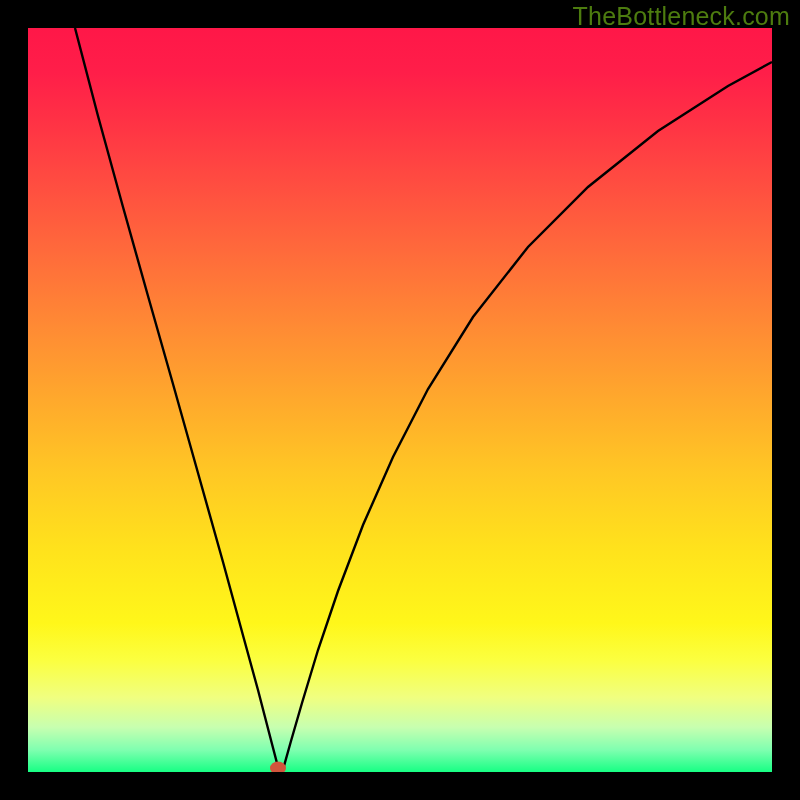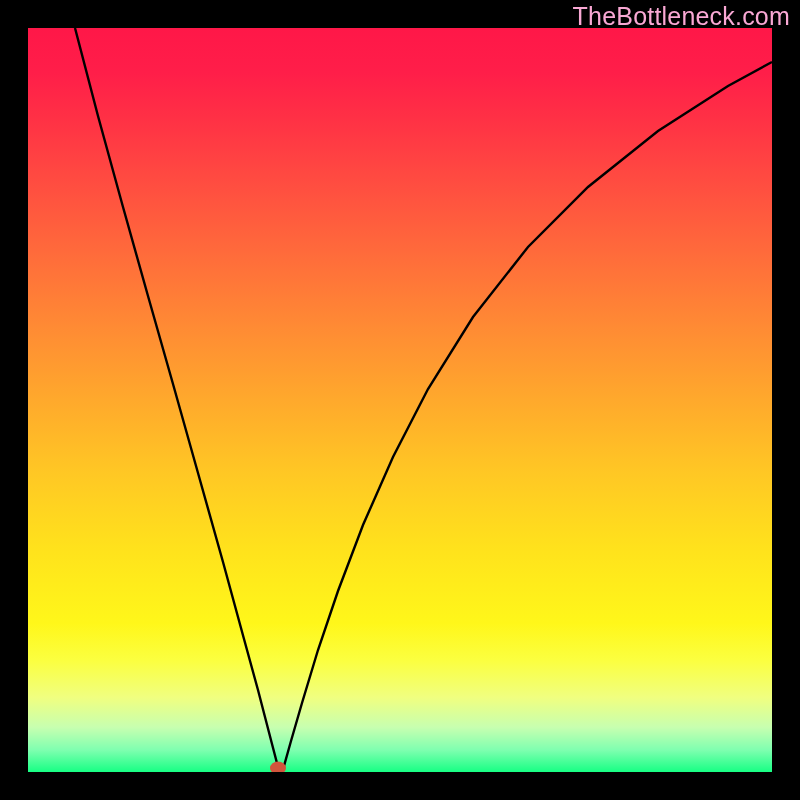--- a/index.html
+++ b/index.html
@@ -9,21 +9,21 @@
     width: 800px;
     height: 800px;
     background: #000;
   }
   .watermark {
     position: absolute;
     top: 2px;
     right: 10px;
     font-family: Arial, Helvetica, sans-serif;
     font-size: 25px;
-    color: #f9a8d4;
+    color: #4d7c0f;
     font-weight: 400;
     letter-spacing: 0.2px;
   }
   .plot-frame {
     position: absolute;
     left: 28px;
     top: 28px;
     width: 744px;
     height: 744px;
     overflow: hidden;

